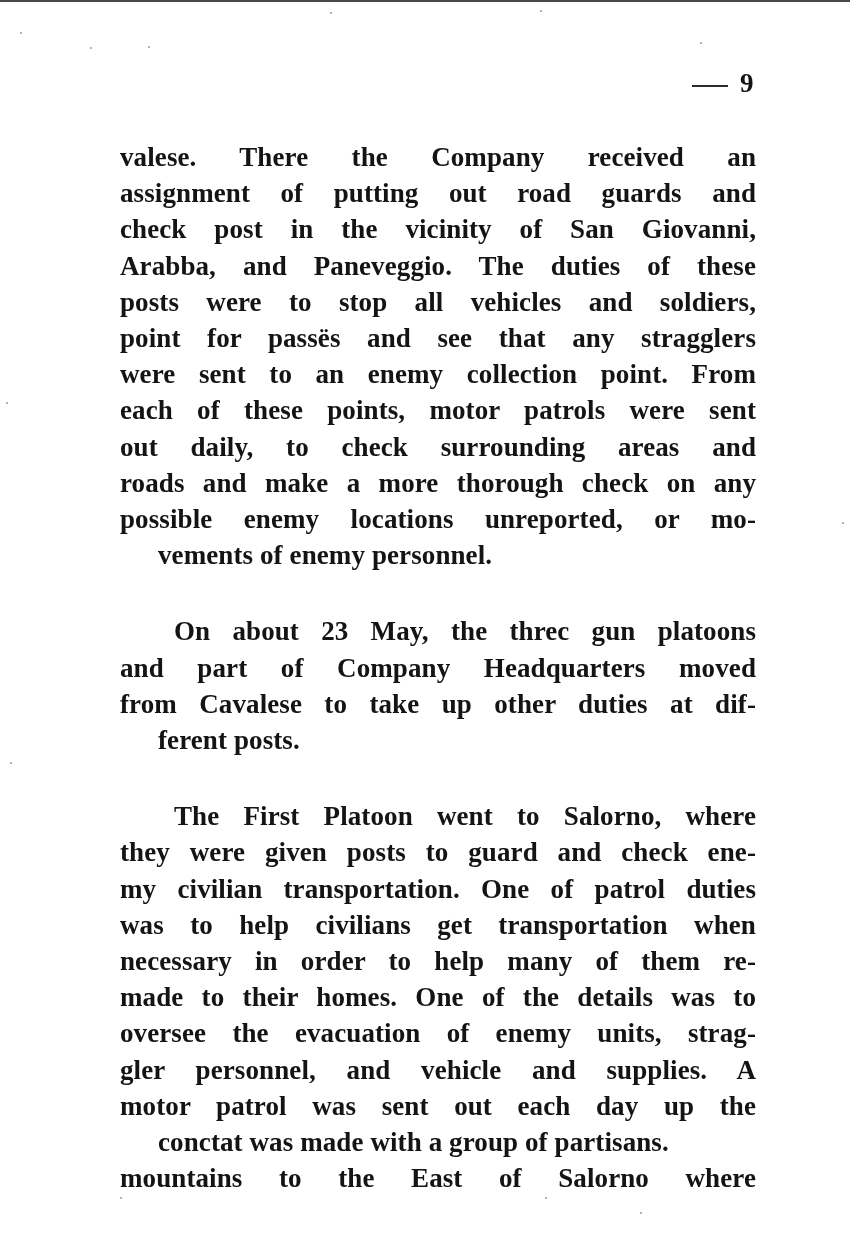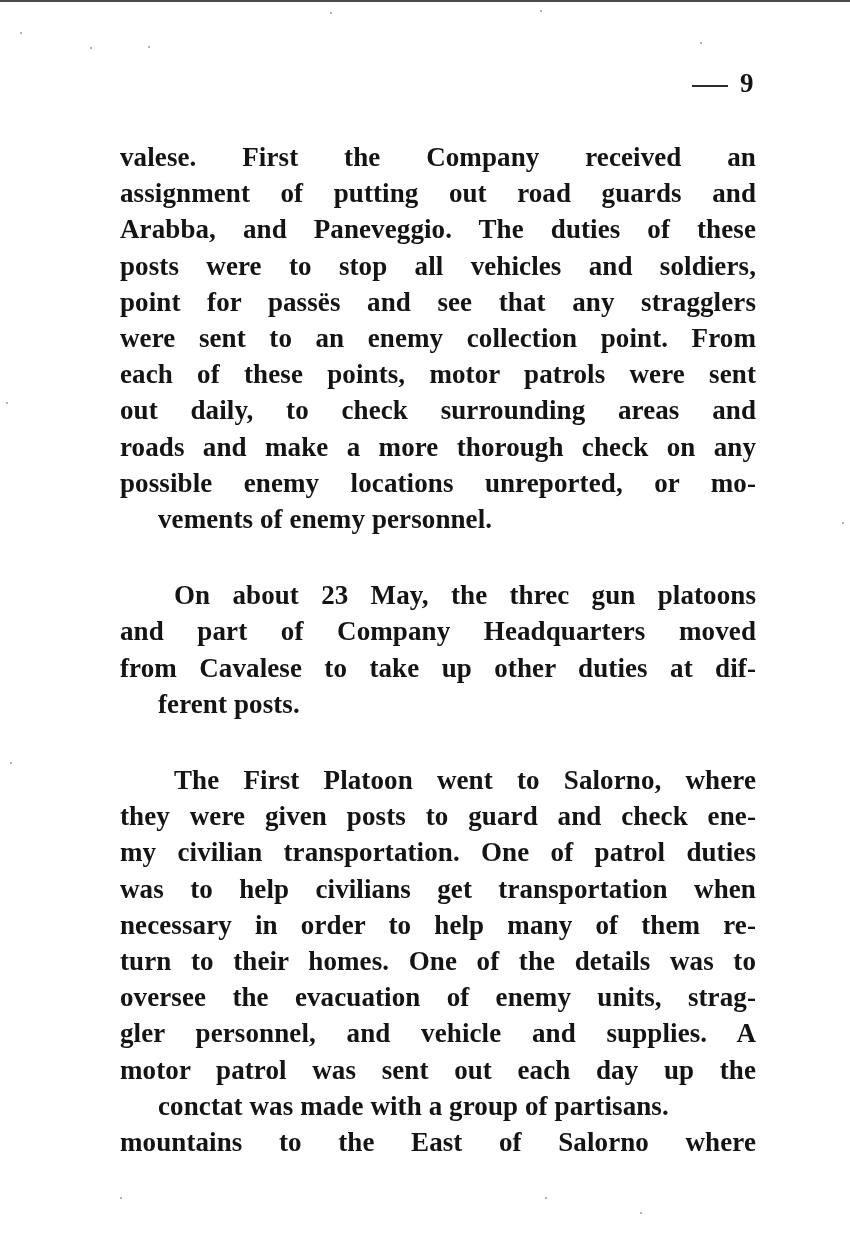--- a/index.html
+++ b/index.html
@@ -77,22 +77,23 @@
 </head>
 <body>
 
 <div class="page-number">
   <span class="dash"></span>
   <span>9</span>
 </div>
 
 <div class="body-text">
   <p class="para">
-    <span class="line first">valese. First the Company received an</span>
+    <span class="line first">valese. There the Company received an</span>
     <span class="line">assignment of putting out road guards and</span>
+    <span class="line">check post in the vicinity of San Giovanni,</span>
     <span class="line">Arabba, and Paneveggio. The duties of these</span>
     <span class="line">posts were to stop all vehicles and soldiers,</span>
     <span class="line">point for passës and see that any stragglers</span>
     <span class="line">were sent to an enemy collection point. From</span>
     <span class="line">each of these points, motor patrols were sent</span>
     <span class="line">out daily, to check surrounding areas and</span>
     <span class="line">roads and make a more thorough check on any</span>
     <span class="line">possible enemy locations unreported, or mo-</span>
     <span class="line last">vements of enemy personnel.</span>
   </p>
@@ -107,21 +108,21 @@
   </p>
 
   <div class="gap"></div>
 
   <p class="para indent">
     <span class="line first">The First Platoon went to Salorno, where</span>
     <span class="line">they were given posts to guard and check ene-</span>
     <span class="line">my civilian transportation. One of patrol duties</span>
     <span class="line">was to help civilians get transportation when</span>
     <span class="line">necessary in order to help many of them re-</span>
-    <span class="line">turn to their homes. One of the details was to</span>
+    <span class="line">made to their homes. One of the details was to</span>
     <span class="line">oversee the evacuation of enemy units, strag-</span>
     <span class="line">gler personnel, and vehicle and supplies. A</span>
     <span class="line">motor patrol was sent out each day up the</span>
     <span class="line last">conctat was made with a group of partisans.</span>
     <span class="line">mountains to the East of Salorno where</span>
   </p>
 </div>
 
 <span class="speck" style="left:20px;top:30px"></span>
 <span class="speck" style="left:90px;top:45px"></span>

